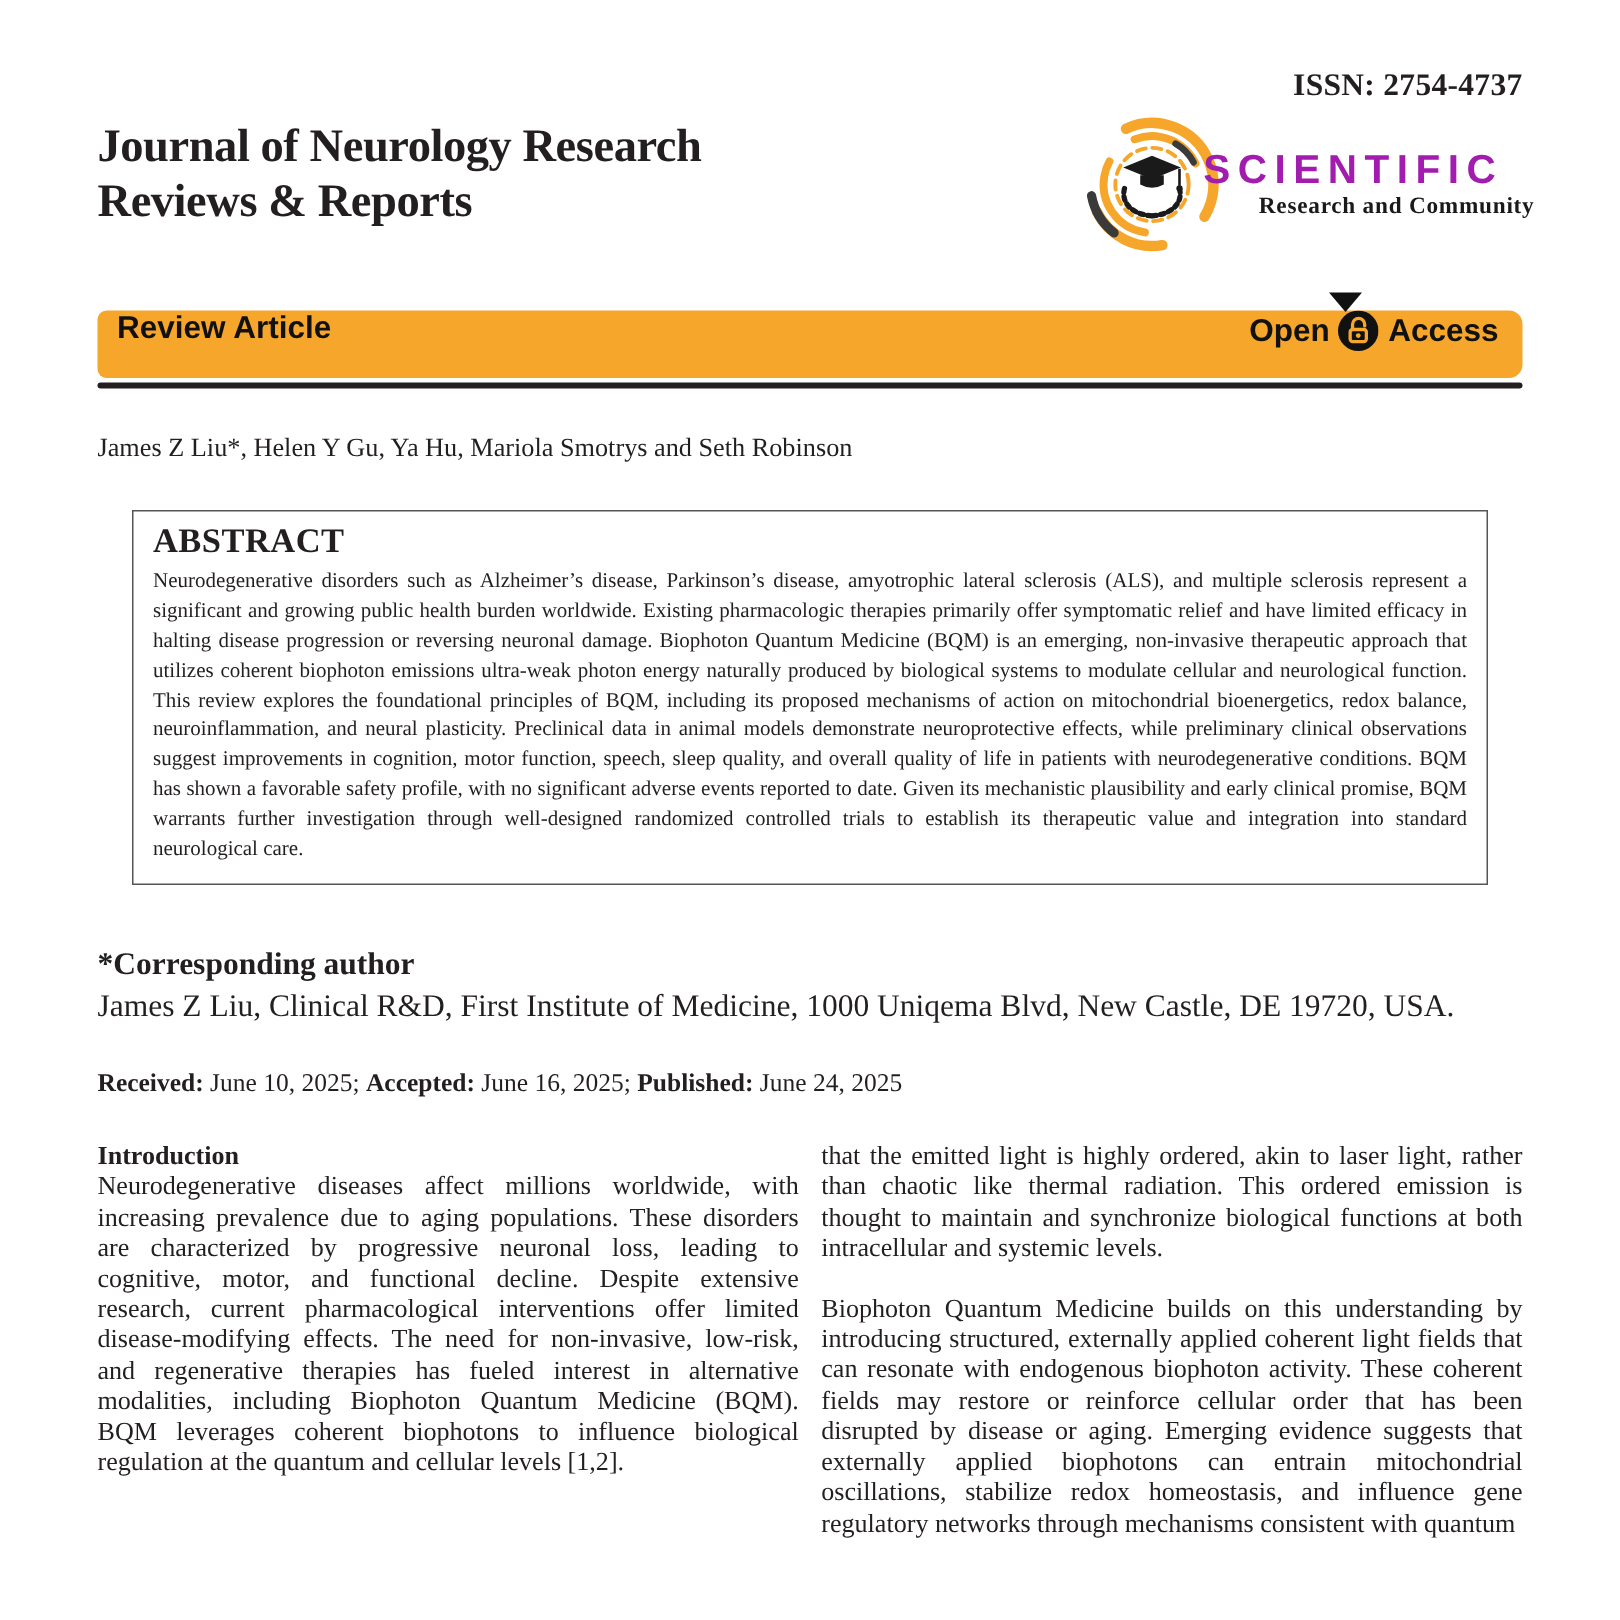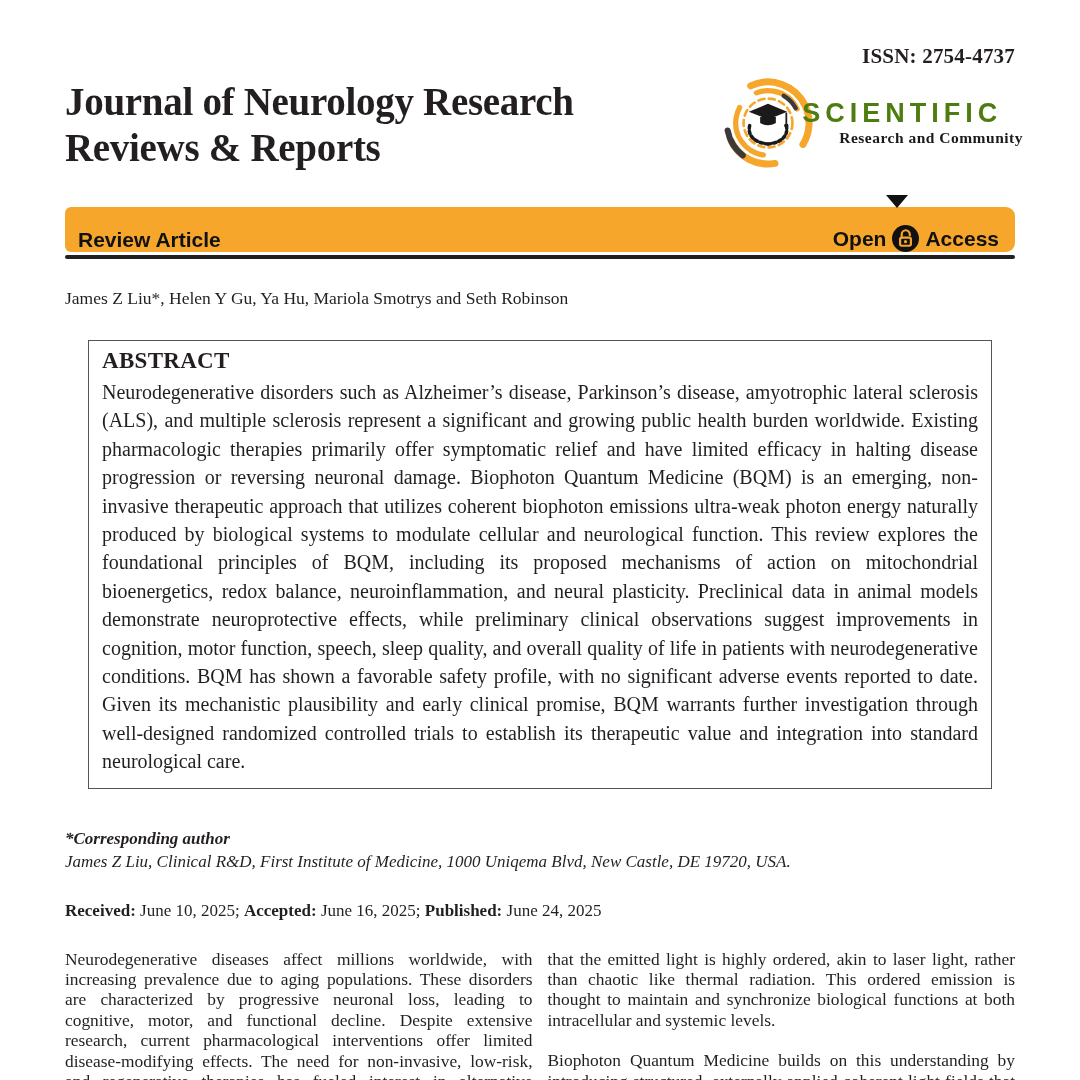--- a/index.html
+++ b/index.html
@@ -19,40 +19,40 @@
   
   .issn-row { text-align: right; font-weight: 700; font-size: 21px; letter-spacing: 0.2px; }
 
   .masthead {
     display: flex;
     justify-content: space-between;
     align-items: flex-start;
     margin-top: 10px;
   }
   .journal-title {
-    font-size: 39px;
+    font-size: 31px;
     font-weight: 700;
     line-height: 1.18;
     letter-spacing: -0.3px;
   }
   .logo {
     display: flex;
     align-items: center;
     margin-top: -4px;
     margin-right: -8px;
   }
   .logo-emblem { width: 96px; height: 96px; margin-right: -14px; }
   .logo-text { display: flex; flex-direction: column; }
   .logo-name {
     font-family: "Liberation Sans", sans-serif;
     font-weight: 700;
     font-size: 27px;
     letter-spacing: 5px;
     line-height: 1.0;
-    color: #4d7c0f;
+    color: #a21caf;
   }
   .logo-tagline {
     font-family: "Liberation Serif", serif;
     font-weight: 700;
     font-size: 15.5px;
     letter-spacing: 0.5px;
     margin-top: 2px;
     color: #1a1a1a;
     align-self: flex-end;
     margin-left: 37px;
@@ -60,21 +60,21 @@
 
   
   .banner-wrap { margin-top: 36px; position: relative; }
   .banner {
     position: relative;
     height: 45px;
     background: #F5A62B;
     border-radius: 6px 9px 9px 6px;
     display: flex;
     justify-content: space-between;
-    align-items: flex-end;
+    align-items: flex-start;
     padding: 0 16px 0 13px;
     font-family: "Liberation Sans", sans-serif;
     font-weight: 700;
     font-size: 21px;
     color: #111111;
   }
   .banner-rule { height: 4px; background: #231f20; margin-top: 3px; border-radius: 2px; }
   .banner-arrow {
     position: absolute;
     top: -12px;
@@ -101,27 +101,27 @@
 
   
   .abstract-box {
     margin: 31px 23px 0 23px;
     border: 1.5px solid #555555;
     padding: 7px 13px 12px 13px;
   }
   .abstract-heading { font-size: 23px; font-weight: 700; letter-spacing: 0.3px; }
   .abstract-text {
     margin-top: 4px;
-    font-size: 20px;
+    font-size: 14px;
     line-height: 1.42;
     text-align: justify;
   }
 
   
-  .correspondence { margin-top: 40px; font-size: 17px; font-style: italic; }
+  .correspondence { margin-top: 40px; font-size: 21px; }
   .correspondence-heading { font-weight: 700; }
   .correspondence-text { margin-top: 3px; }
   .dates { margin-top: 29px; font-size: 17px; }
   .dates b { font-weight: 700; }
 
   
   .columns { display: flex; gap: 15px; margin-top: 28px; }
   .col {
     flex: 1;
     font-size: 17.4px;
@@ -195,20 +195,21 @@
     <div class="correspondence-heading">*Corresponding author</div>
     <div class="correspondence-text">James Z Liu, Clinical R&amp;D, First Institute of Medicine, 1000 Uniqema Blvd, New Castle, DE 19720, USA.</div>
   </div>
 
   <div class="dates">
     <b>Received:</b><span> June 10, 2025; </span><b>Accepted:</b><span> June 16, 2025; </span><b>Published:</b><span> June 24, 2025</span>
   </div>
 
   <div class="columns">
     <div class="col">
+      <h3>Introduction</h3>
       <p>Neurodegenerative diseases affect millions worldwide, with increasing prevalence due to aging populations. These disorders are characterized by progressive neuronal loss, leading to cognitive, motor, and functional decline. Despite extensive research, current pharmacological interventions offer limited disease-modifying effects. The need for non-invasive, low-risk, and regenerative therapies has fueled interest in alternative modalities, including Biophoton Quantum Medicine (BQM). BQM leverages coherent biophotons to influence biological regulation at the quantum and cellular levels [1,2].</p>
 
     </div>
     <div class="col">
       <p>that the emitted light is highly ordered, akin to laser light, rather than chaotic like thermal radiation. This ordered emission is thought to maintain and synchronize biological functions at both intracellular and systemic levels.</p>
       <p>Biophoton Quantum Medicine builds on this understanding by introducing structured, externally applied coherent light fields that can resonate with endogenous biophoton activity. These coherent fields may restore or reinforce cellular order that has been disrupted by disease or aging. Emerging evidence suggests that externally applied biophotons can entrain mitochondrial oscillations, stabilize redox homeostasis, and influence gene regulatory networks through mechanisms consistent with quantum</p>
     </div>
   </div>
 
 </div>

